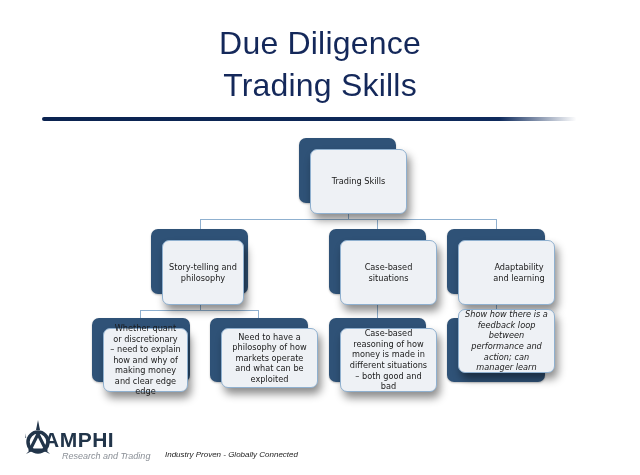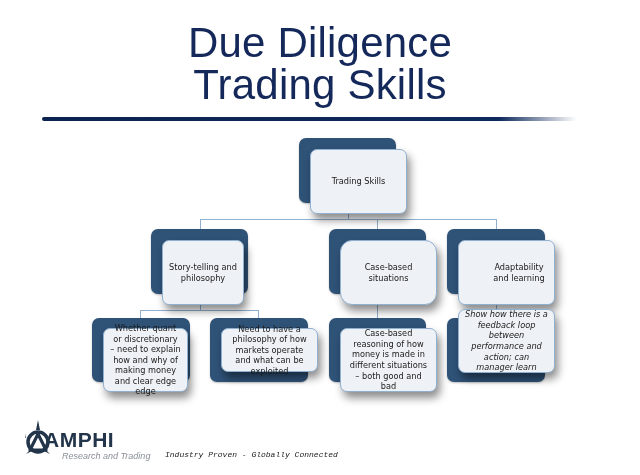--- a/index.html
+++ b/index.html
@@ -5,21 +5,21 @@
   html, body { margin: 0; padding: 0; }
   body {
     width: 640px; height: 475px; position: relative; overflow: hidden;
     background: #ffffff;
     font-family: "Liberation Sans", "DejaVu Sans", sans-serif;
   }
   .title {
     position: absolute; left: 0; top: 22px; width: 640px;
     text-align: center; color: #14285a;
     font-family: "Liberation Sans", sans-serif; font-weight: 300;
-    font-size: 42px; line-height: 42px; letter-spacing: 0.2px;
+    font-size: 32px; line-height: 42px; letter-spacing: 0.2px;
   }
   .title-rule {
     position: absolute; left: 42px; top: 117px; width: 424px; height: 4px;
     background: linear-gradient(to right, #0b2350 0%, #0e2a5c 80%, rgba(14,42,92,0.7) 92%, rgba(255,255,255,0) 100%);
     border-radius: 2px; transform-origin: left;
     width: 425px;
   }
   .line { position: absolute; background: #8fb0cf; }
   .node-back {
     position: absolute; background: #2f5277; border-radius: 7px;
@@ -40,21 +40,21 @@
     font-family: "Liberation Sans", sans-serif; font-weight: bold;
     font-size: 21px; color: #22354a; letter-spacing: 0.5px;
   }
   .logo-sub {
     position: absolute; left: 62px; top: 451px;
     font-family: "Liberation Sans", sans-serif;
     font-size: 9px; color: #8a8f96; font-style: italic;
   }
   .tagline {
     position: absolute; left: 165px; top: 450px;
-    font-family: Liberation Mono, monospace; font-style: italic;
+    font-family: Liberation Sans, sans-serif; font-style: italic;
     font-size: 8px; color: #222;
   }
 </style>
 </head>
 <body>
 
 <div class="title">
   <div>Due Diligence</div>
   <div>Trading Skills</div>
 </div>
@@ -78,36 +78,36 @@
 <div class="node-front" style="left:310px; top:149px; width:97px; height:65px;">
   <span>Trading Skills</span>
 </div>
 
 <div class="node-back" style="left:151px; top:229px; width:97px; height:65px;"></div>
 <div class="node-front" style="left:162px; top:240px; width:82px; height:65px;">
   <span>Story-telling and philosophy</span>
 </div>
 
 <div class="node-back" style="left:329px; top:229px; width:97px; height:65px;"></div>
-<div class="node-front" style="left:340px; top:240px; width:97px; height:65px;border-radius:12px;">
+<div class="node-front" style="left:340px; top:240px; width:97px; height:65px;">
   <span>Case-based situations</span>
 </div>
 
 <div class="node-back" style="left:447px; top:229px; width:98px; height:65px;"></div>
 <div class="node-front" style="left:458px; top:240px; width:97px; height:65px;padding-left:31px;">
   <span>Adaptability and learning</span>
 </div>
 
 <div class="node-back" style="left:92px; top:318px; width:98px; height:64px;"></div>
 <div class="node-front" style="left:103px; top:328px; width:85px; height:64px;">
   <span>Whether quant or discretionary – need to explain how and why of making money and clear edge edge</span>
 </div>
 
 <div class="node-back" style="left:210px; top:318px; width:98px; height:64px;"></div>
-<div class="node-front" style="left:221px; top:328px; width:97px; height:44px;">
+<div class="node-front" style="left:221px; top:328px; width:97px; height:60px;">
   <span>Need to have a philosophy of how markets operate and what can be exploited</span>
 </div>
 
 <div class="node-back" style="left:329px; top:318px; width:97px; height:64px;"></div>
 <div class="node-front" style="left:340px; top:328px; width:97px; height:64px;">
   <span>Case-based reasoning of how money is made in different situations – both good and bad</span>
 </div>
 
 <div class="node-back" style="left:447px; top:318px; width:98px; height:64px;"></div>
 <div class="node-front" style="left:458px; top:309px; width:97px; height:64px;font-style:italic;">

